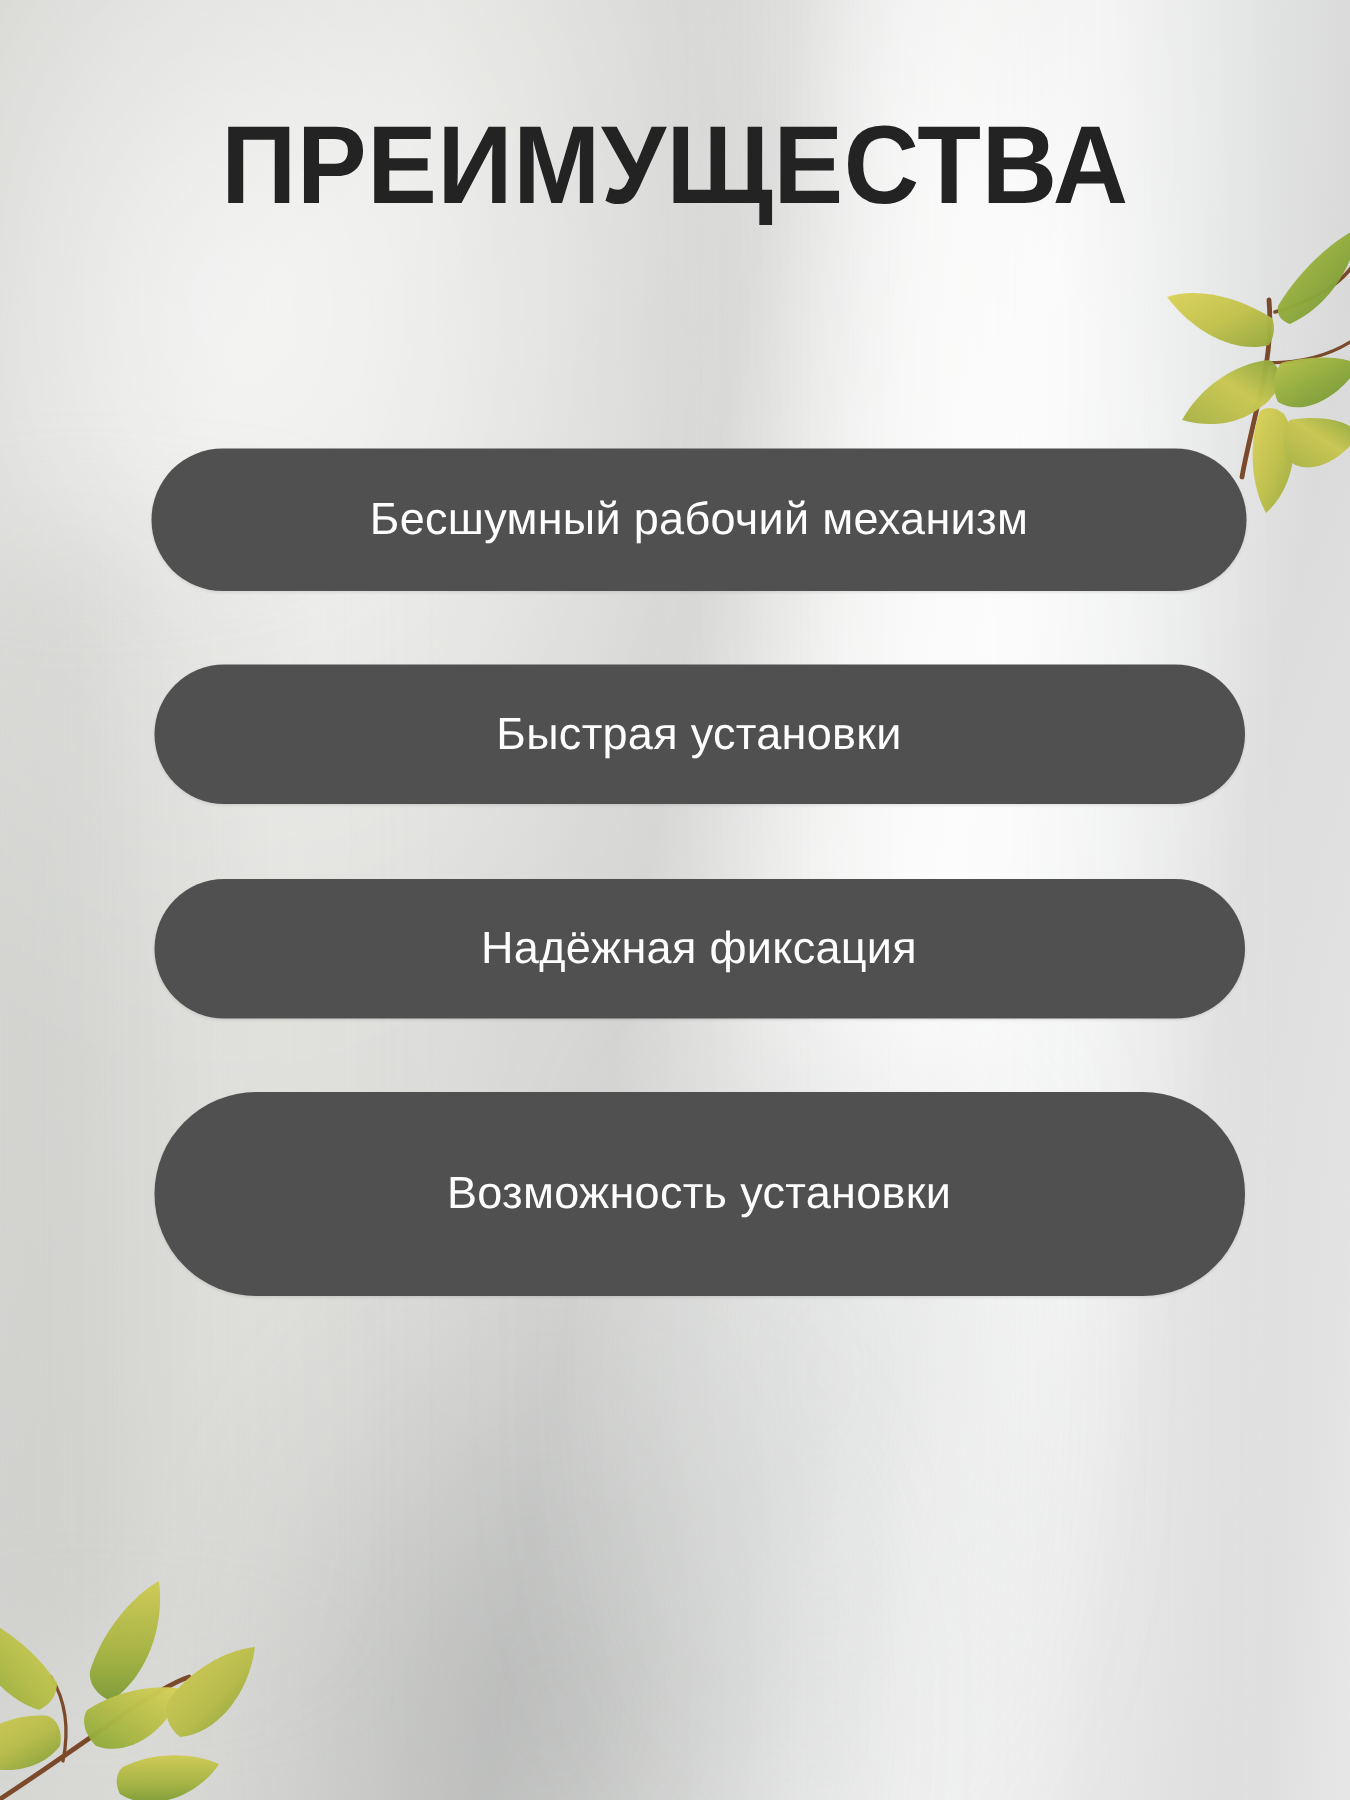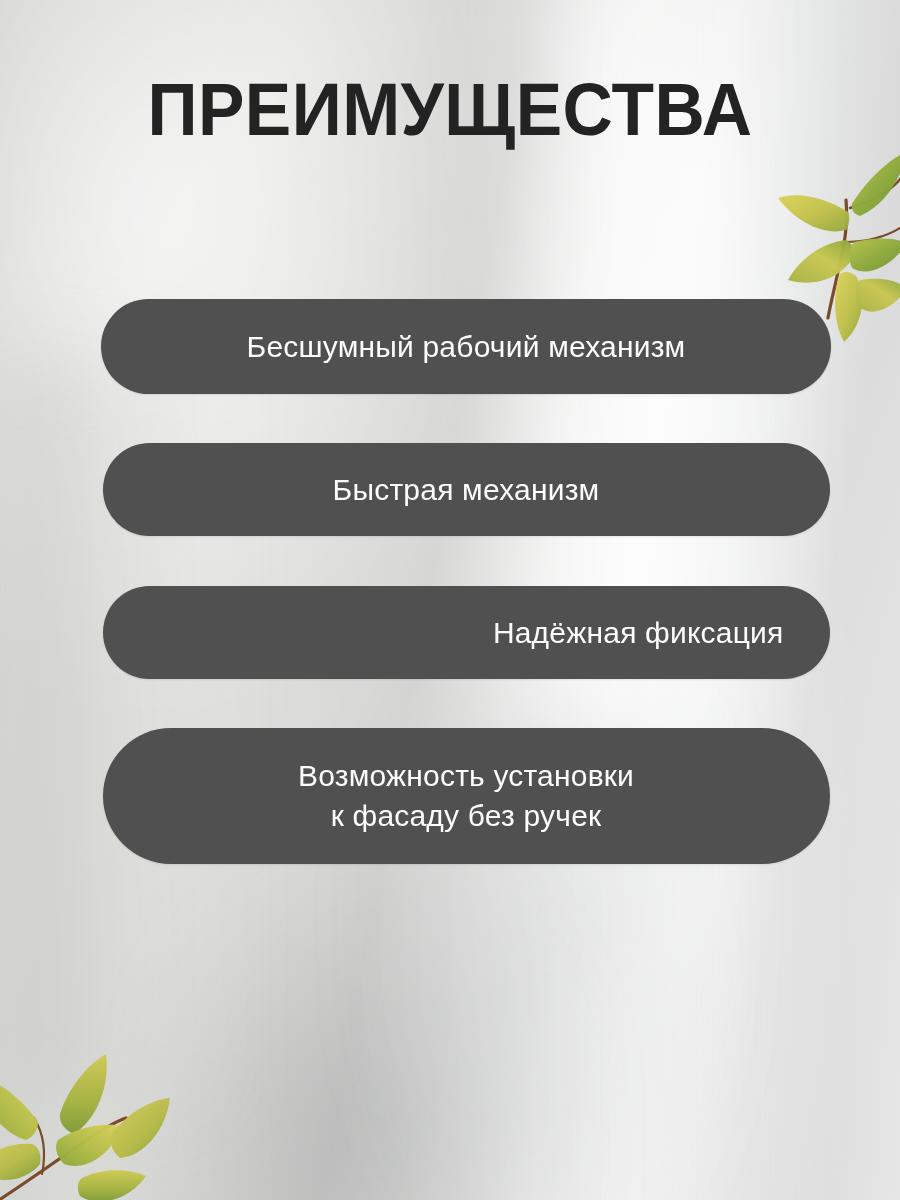--- a/index.html
+++ b/index.html
@@ -130,21 +130,21 @@
     text-align: center;
     padding: 0 46px;
     font-size: 30px;
     line-height: 1.32;
     font-weight: 400;
     letter-spacing: 0.2px;
     box-shadow: 0 1px 2px rgba(60,60,60,0.12);
   }
   .pill-1 { width: 730px; height: 95px; margin-bottom: 49px; }
   .pill-2 { width: 727px; height: 93px; margin-bottom: 50px; }
-  .pill-3 { width: 727px; height: 93px; margin-bottom: 49px; justify-content: flex-end; }
+  .pill-3 { width: 727px; height: 93px; margin-bottom: 49px; }
   .pill-4 { width: 725px; height: 93px; margin-bottom: 50px; }
   .pill-5 { width: 727px; height: 136px; }
 
   .pill-text { display: block; }
   .pill-text .line { display: block; }
 </style>
 </head>
 <body>
 
 <div class="poster">
@@ -227,32 +227,31 @@
   <div class="pill-list">
 
     <div class="pill pill-1">
       <span class="pill-text">
         <span class="line">Бесшумный рабочий механизм</span>
       </span>
     </div>
 
     <div class="pill pill-2">
       <span class="pill-text">
-        <span class="line">Быстрая механизм</span>
+        <span class="line">Быстрая установки</span>
       </span>
     </div>
 
     <div class="pill pill-3">
       <span class="pill-text">
         <span class="line">Надёжная фиксация</span>
       </span>
     </div>
 
 
     <div class="pill pill-5">
       <span class="pill-text">
         <span class="line">Возможность установки</span>
-        <span class="line">к фасаду без ручек</span>
       </span>
     </div>
 
   </div>
 </div>
 
 </body></html>

